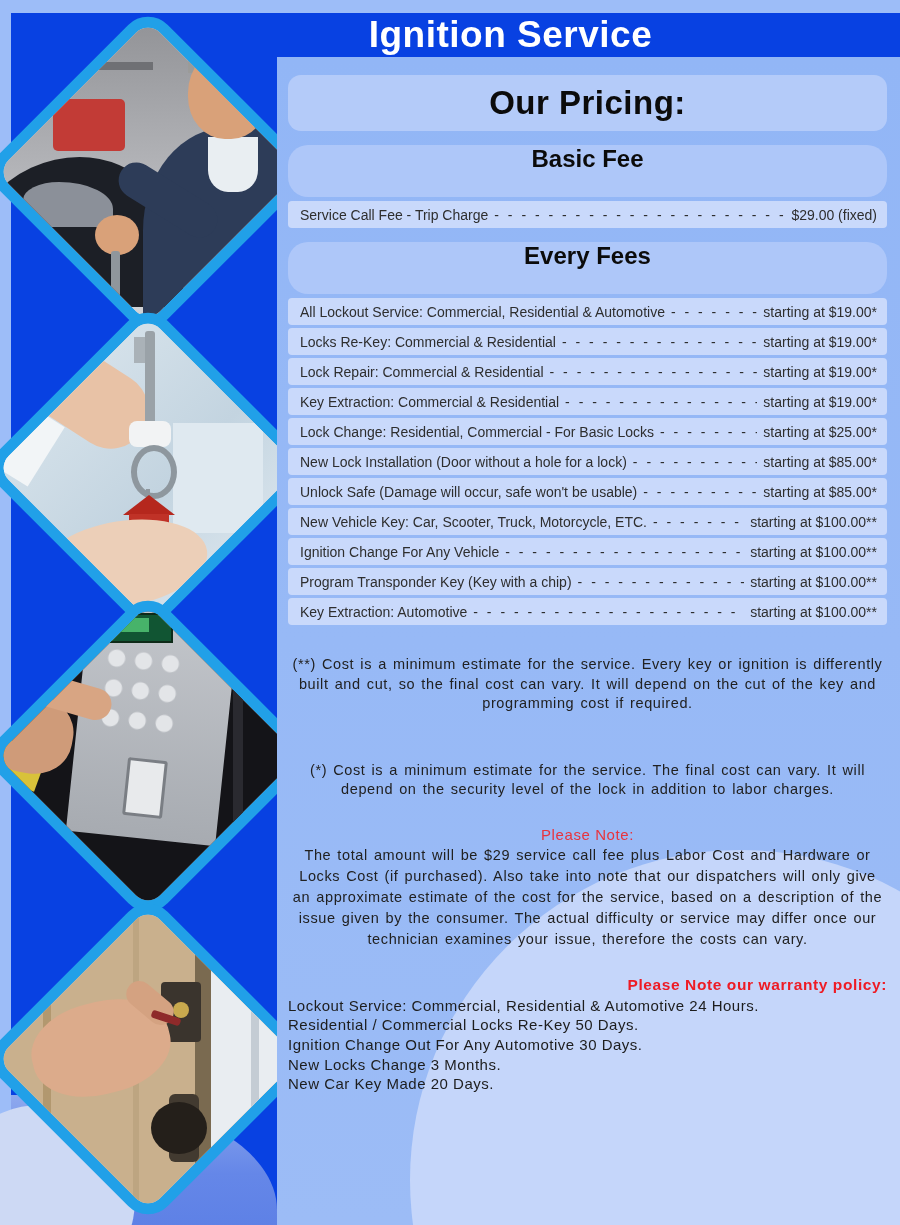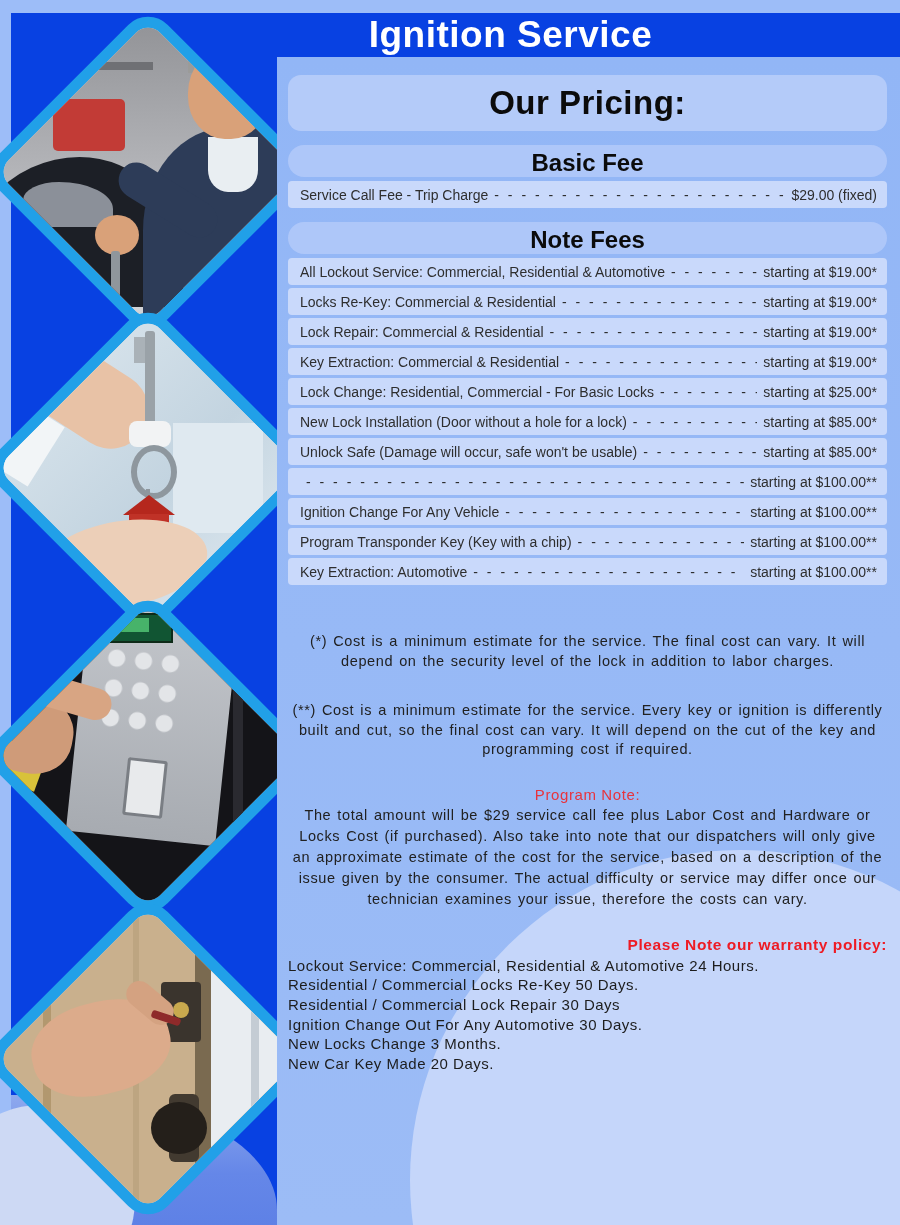--- a/index.html
+++ b/index.html
@@ -79,22 +79,22 @@
   .s4 .thumb{left:140px;top:96px;width:54px;height:26px;background:#d4a281;border-radius:13px;transform:rotate(40deg);}
   .s4 .tool{left:168px;top:120px;width:30px;height:8px;background:#8e2a2a;border-radius:3px;transform:rotate(18deg);}
   
   .panelmain{position:absolute;left:277px;top:57px;right:0;bottom:0;overflow:hidden;
              background:linear-gradient(180deg,#92b6f6 0%,#9cbcf6 100%);}
   .panel-blob{position:absolute;left:133px;top:793px;width:660px;height:660px;border-radius:50%;background:#c5d6fa;}
   .content{position:relative;padding:18px 13px 0 11px;}
   .card-title{height:56px;background:#b4cbf9;border-radius:13px;margin-bottom:14px;
               display:flex;align-items:center;justify-content:center;}
   .card-title span{font-size:33px;font-weight:800;color:#0b0b0b;letter-spacing:.5px;}
-  .card-sub{height:32px;background:#aec7f9;border-radius:20px;margin-bottom:4px;
-            display:flex;align-items:flex-end;justify-content:center;}
+  .card-sub{height:52px;background:#aec7f9;border-radius:20px;margin-bottom:4px;
+            display:flex;align-items:flex-start;justify-content:center;}
   .card-sub span{font-size:24px;font-weight:800;color:#0b0b0b;}
   .rows{margin-bottom:14px;}
   .fee-row{height:27px;background:#c9d9fb;border-radius:4px;margin-bottom:3px;
            display:flex;align-items:center;padding:0 10px 0 12px;font-size:14px;color:#2e2e2e;}
   .fee-label{white-space:nowrap;}
   .fee-leader{flex:1;overflow:hidden;white-space:nowrap;letter-spacing:2.5px;margin:0 6px;color:#2e2e2e;}
   .fee-price{white-space:nowrap;}
   .note{text-align:center;color:#212121;font-size:14.5px;line-height:19.5px;
         letter-spacing:.6px;word-spacing:1.5px;}
   .note1{max-width:558px;margin:47px auto 0;}
@@ -193,21 +193,21 @@
       </div>
       <div class="rows">
           <div class="fee-row">
             <span class="fee-label">Service Call Fee - Trip Charge</span>
             <span class="fee-leader">- - - - - - - - - - - - - - - - - - - - - - - - - - - - - - - - - - - - - - - - - - - - - - - - - - - - - - - - - - - - - - - - - - - - - - </span>
             <span class="fee-price">$29.00 (fixed)</span>
           </div>
         </div>
 
       <div class="card-sub">
-        <span>Note Fees</span>
+        <span>Every Fees</span>
       </div>
       <div class="rows">
           <div class="fee-row">
             <span class="fee-label">All Lockout Service: Commercial, Residential &amp; Automotive</span>
             <span class="fee-leader">- - - - - - - - - - - - - - - - - - - - - - - - - - - - - - - - - - - - - - - - - - - - - - - - - - - - - - - - - - - - - - - - - - - - - - </span>
             <span class="fee-price">starting at $19.00*</span>
           </div>
           <div class="fee-row">
             <span class="fee-label">Locks Re-Key: Commercial &amp; Residential</span>
             <span class="fee-leader">- - - - - - - - - - - - - - - - - - - - - - - - - - - - - - - - - - - - - - - - - - - - - - - - - - - - - - - - - - - - - - - - - - - - - - </span>
@@ -232,51 +232,51 @@
             <span class="fee-label">New Lock Installation (Door without a hole for a lock)</span>
             <span class="fee-leader">- - - - - - - - - - - - - - - - - - - - - - - - - - - - - - - - - - - - - - - - - - - - - - - - - - - - - - - - - - - - - - - - - - - - - - </span>
             <span class="fee-price">starting at $85.00*</span>
           </div>
           <div class="fee-row">
             <span class="fee-label">Unlock Safe (Damage will occur, safe won't be usable)</span>
             <span class="fee-leader">- - - - - - - - - - - - - - - - - - - - - - - - - - - - - - - - - - - - - - - - - - - - - - - - - - - - - - - - - - - - - - - - - - - - - - </span>
             <span class="fee-price">starting at $85.00*</span>
           </div>
           <div class="fee-row">
+            <span class="fee-label">New Vehicle Key: Car, Scooter, Truck, Motorcycle, ETC.</span>
             <span class="fee-leader">- - - - - - - - - - - - - - - - - - - - - - - - - - - - - - - - - - - - - - - - - - - - - - - - - - - - - - - - - - - - - - - - - - - - - - </span>
             <span class="fee-price">starting at $100.00**</span>
           </div>
           <div class="fee-row">
             <span class="fee-label">Ignition Change For Any Vehicle</span>
             <span class="fee-leader">- - - - - - - - - - - - - - - - - - - - - - - - - - - - - - - - - - - - - - - - - - - - - - - - - - - - - - - - - - - - - - - - - - - - - - </span>
             <span class="fee-price">starting at $100.00**</span>
           </div>
           <div class="fee-row">
             <span class="fee-label">Program Transponder Key (Key with a chip)</span>
             <span class="fee-leader">- - - - - - - - - - - - - - - - - - - - - - - - - - - - - - - - - - - - - - - - - - - - - - - - - - - - - - - - - - - - - - - - - - - - - - </span>
             <span class="fee-price">starting at $100.00**</span>
           </div>
           <div class="fee-row">
             <span class="fee-label">Key Extraction: Automotive</span>
             <span class="fee-leader">- - - - - - - - - - - - - - - - - - - - - - - - - - - - - - - - - - - - - - - - - - - - - - - - - - - - - - - - - - - - - - - - - - - - - - </span>
             <span class="fee-price">starting at $100.00**</span>
           </div>
         </div>
 
+      <div class="note note2">(**) Cost is a minimum estimate for the service. Every key or ignition is differently built and cut, so the final cost can vary. It will depend on the cut of the key and programming cost if required.</div>
       <div class="note note1">(*) Cost is a minimum estimate for the service. The final cost can vary. It will depend on the security level of the lock in addition to labor charges.</div>
-      <div class="note note2">(**) Cost is a minimum estimate for the service. Every key or ignition is differently built and cut, so the final cost can vary. It will depend on the cut of the key and programming cost if required.</div>
-
-      <div class="please-heading">Program Note:</div>
+
+      <div class="please-heading">Please Note:</div>
       <div class="note please-body">The total amount will be $29 service call fee plus Labor Cost and Hardware or Locks Cost (if purchased). Also take into note that our dispatchers will only give an approximate estimate of the cost for the service, based on a description of the issue given by the consumer. The actual difficulty or service may differ once our technician examines your issue, therefore the costs can vary.</div>
 
       <div class="warranty-heading">Please Note our warranty policy:</div>
       <div class="warranty">
           <div class="warranty-line">Lockout Service: Commercial, Residential &amp; Automotive 24 Hours.</div>
           <div class="warranty-line">Residential / Commercial Locks Re-Key 50 Days.</div>
-          <div class="warranty-line">Residential / Commercial Lock Repair 30 Days</div>
           <div class="warranty-line">Ignition Change Out For Any Automotive 30 Days.</div>
           <div class="warranty-line">New Locks Change 3 Months.</div>
           <div class="warranty-line">New Car Key Made 20 Days.</div>
         </div>
 
     </div>
   </div>
 </div>
 
 </body></html>

